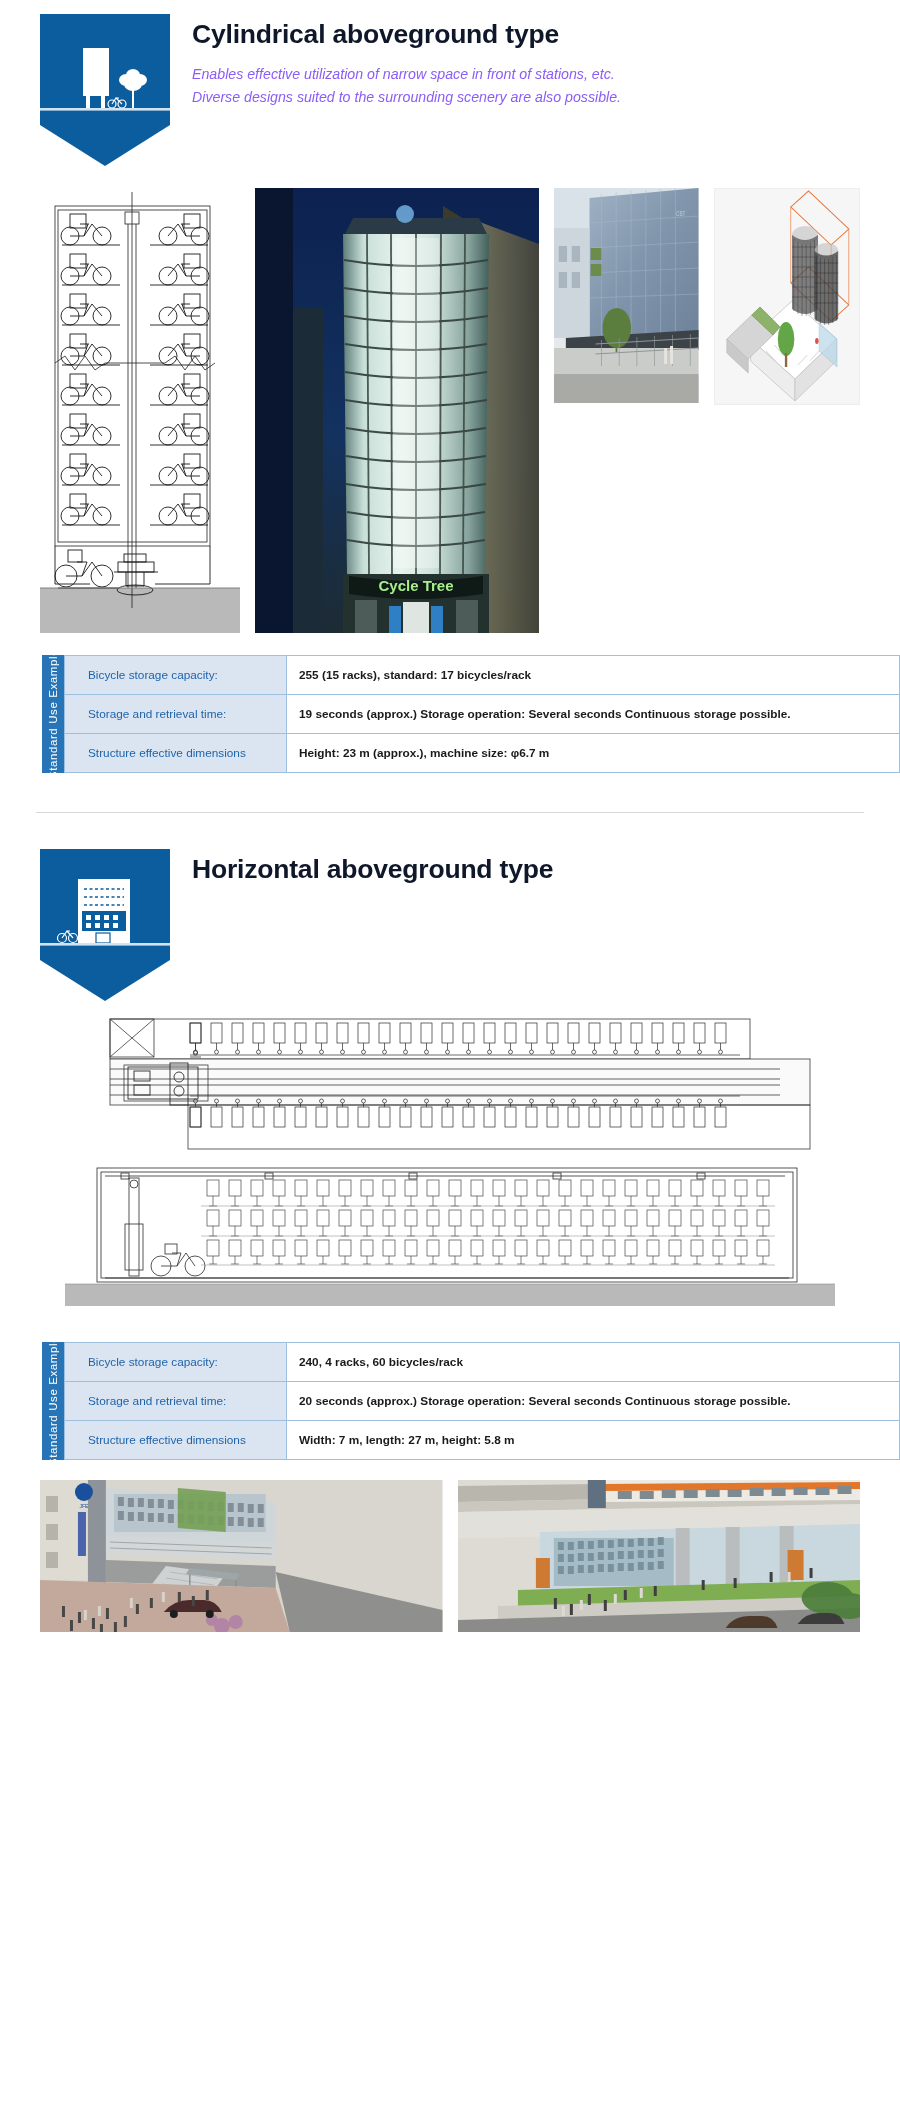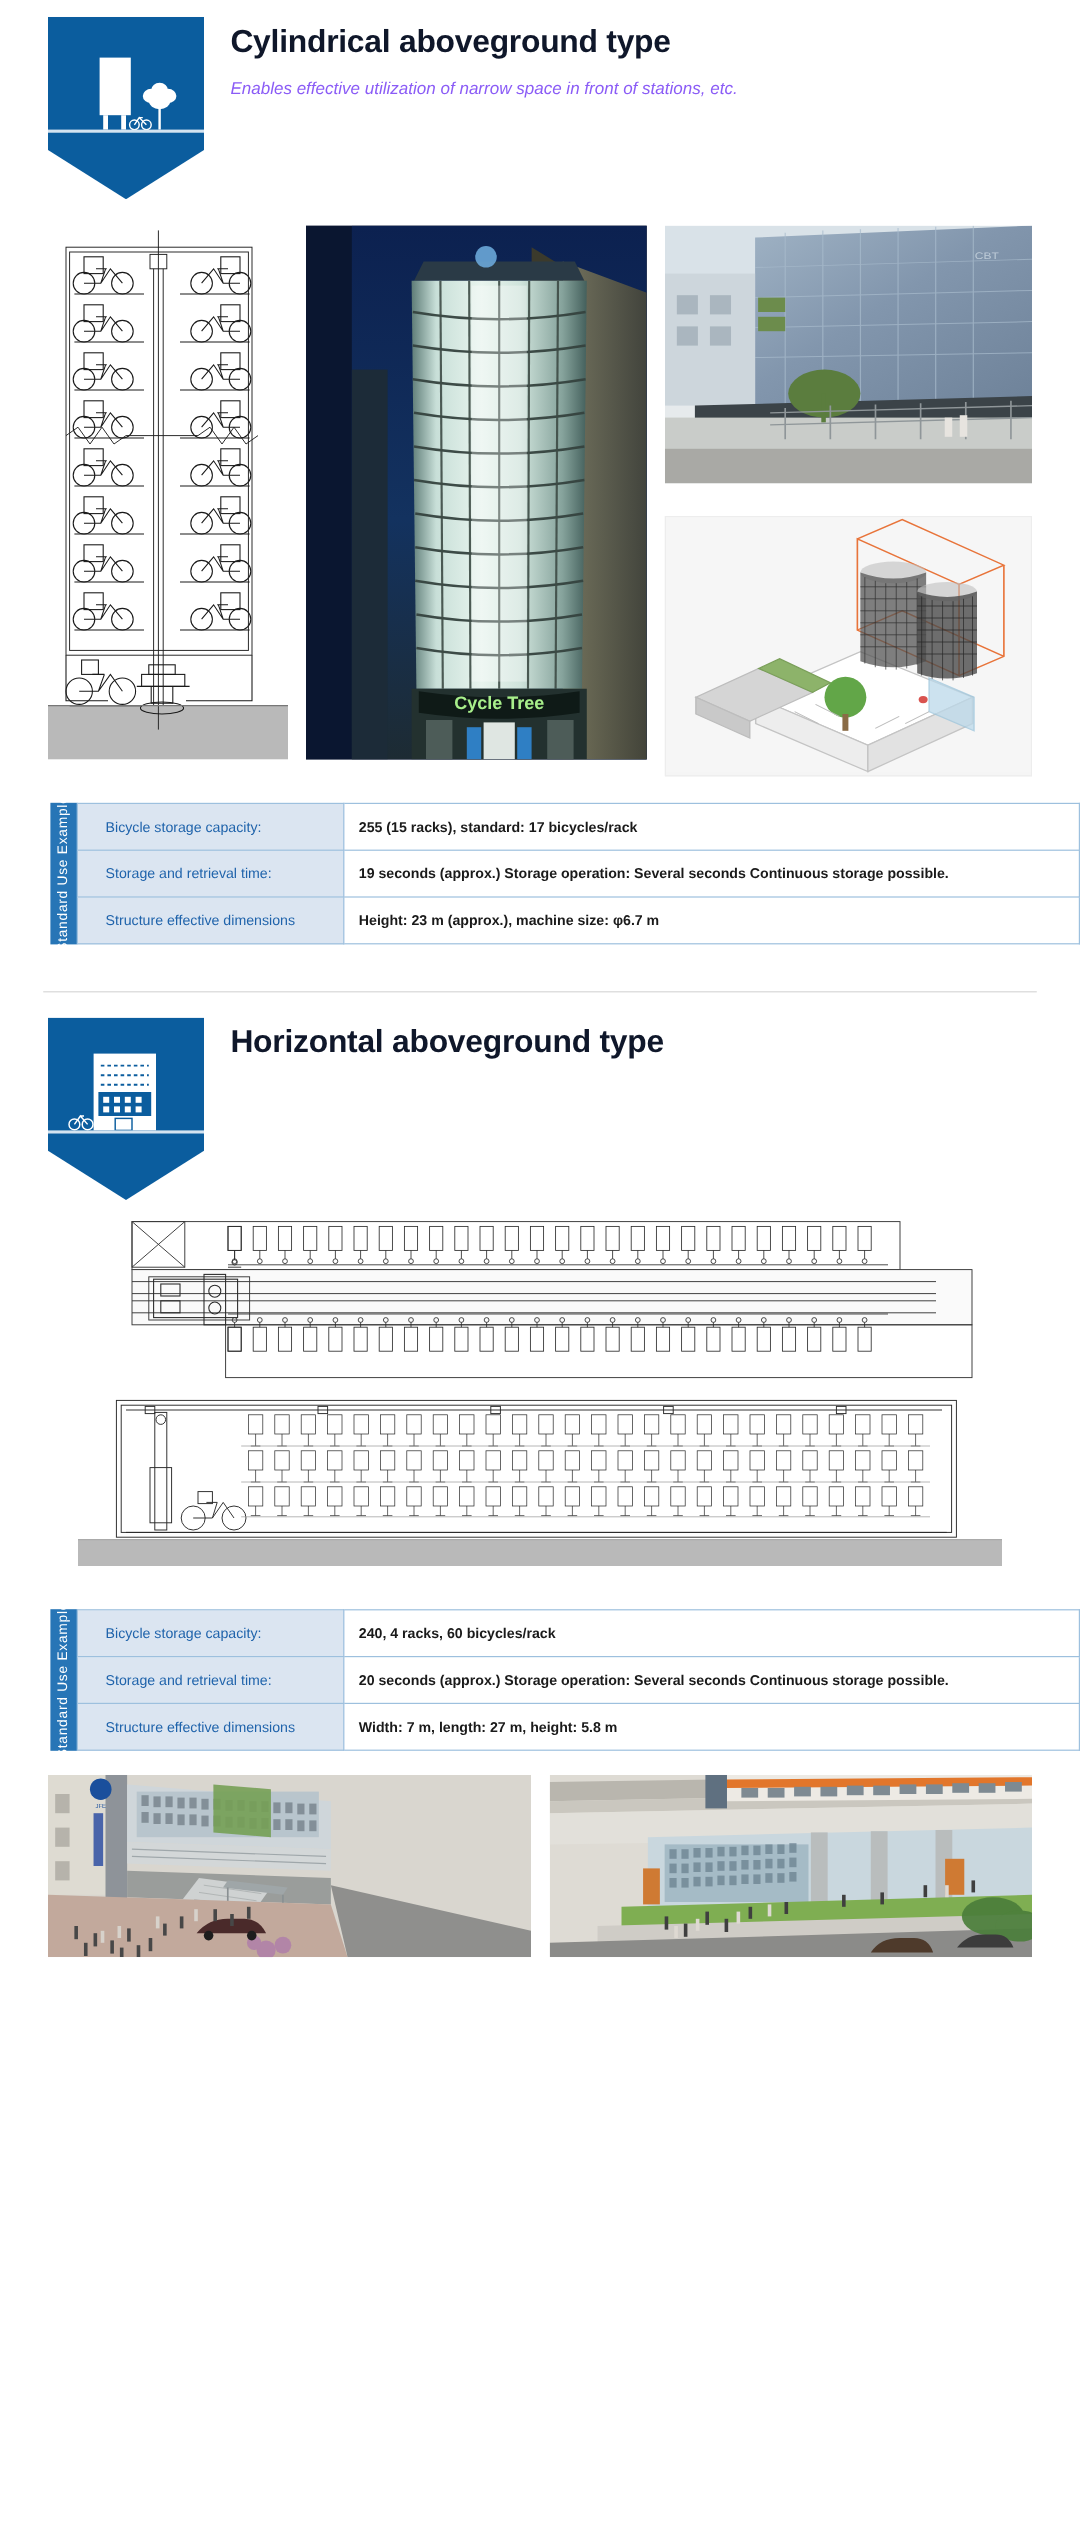--- a/index.html
+++ b/index.html
@@ -58,20 +58,21 @@
             <path d="M72 90 L76 84 L82 90 M76 84 L79 84"></path>
           </g>
           <rect x="0" y="94" width="130" height="2.6" fill="#d4e3f0"></rect>
         </svg>
       </div>
     </div>
     <div class="head-text">
       <h2 class="sec-title">Cylindrical aboveground type</h2>
       <div class="sec-desc">
         <div>Enables effective utilization of narrow space in front of stations, etc.</div>
+        <div>Diverse designs suited to the surrounding scenery are also possible.</div>
       </div>
     </div>
   </div>
 
   <div class="imgrow" style="margin:22px 0 0 40px;width:820px;">
 
     <svg class="art" width="200" height="445" viewBox="0 0 200 445" style="flex:0 0 200px;">
       <rect x="0" y="0" width="200" height="445" fill="#ffffff"></rect>
       <rect x="0" y="400" width="200" height="45" fill="#b9b9b9"></rect>
       <g stroke="#222" stroke-width="0.8" fill="none">
@@ -292,21 +293,21 @@
         <path d="M56 388 Q123 398 190 388 L190 406 Q123 416 56 406 Z" fill="#0f1a17"></path>
         <text x="123" y="403" font-family="'Liberation Sans',sans-serif" font-size="15" font-weight="bold" fill="#a8ef8b" text-anchor="middle">Cycle Tree</text>
         <rect x="96" y="418" width="12" height="27" fill="#2f7fc4"></rect>
         <rect x="138" y="418" width="12" height="27" fill="#2f7fc4"></rect>
         <rect x="110" y="414" width="26" height="31" fill="#dfe6e2"></rect>
         <rect x="62" y="412" width="22" height="33" fill="#4d5c58"></rect>
         <rect x="163" y="412" width="22" height="33" fill="#4d5c58"></rect>
       </svg>
     </div>
 
-    <div style="flex:1 1 auto;margin-left:15px;display:flex;flex-direction:column;gap:27px;border-radius:25px;">
+    <div style="flex:1 1 auto;margin-left:15px;display:flex;flex-direction:row;gap:15px;border-radius:25px;">
       <div style="height:215px;overflow:hidden;">
         <svg class="art" width="100%" height="215" viewBox="0 0 244 215" preserveAspectRatio="none">
           <defs>
             <linearGradient id="facade" x1="0" y1="0" x2="1" y2="1">
               <stop offset="0%" stop-color="#9fb2c4"></stop>
                 <stop offset="45%" stop-color="#8296ad"></stop>
               <stop offset="100%" stop-color="#6e8299"></stop>
             </linearGradient>
           </defs>
           <rect width="244" height="215" fill="#e6eaec"></rect>
@@ -442,21 +443,21 @@
       <tr>
         <td class="k">Structure effective dimensions</td>
         <td class="v">Height: 23 m (approx.), machine size: φ6.7 m</td>
       </tr>
     </tbody>
       </table>
   </div>
 
   <div class="divider" style="margin:39px 36px 0 36px;"></div>
 
-  <div class="sec-head" style="margin:21px 0 0 40px;">
+  <div class="sec-head" style="margin:36px 0 0 40px;">
     <div class="badge">
       <div class="badge-shape">
         <svg class="badge-art" viewBox="0 0 130 152">
           <rect x="38" y="30" width="52" height="64" fill="#ffffff"></rect>
           <g stroke="#0b5d9e" stroke-width="1.6" stroke-dasharray="3 2.5">
             <line x1="44" y1="40" x2="84" y2="40"></line>
               <line x1="44" y1="48" x2="84" y2="48"></line>
             <line x1="44" y1="56" x2="84" y2="56"></line>
           </g>
           <rect x="42" y="62" width="44" height="20" fill="#0b5d9e"></rect>

